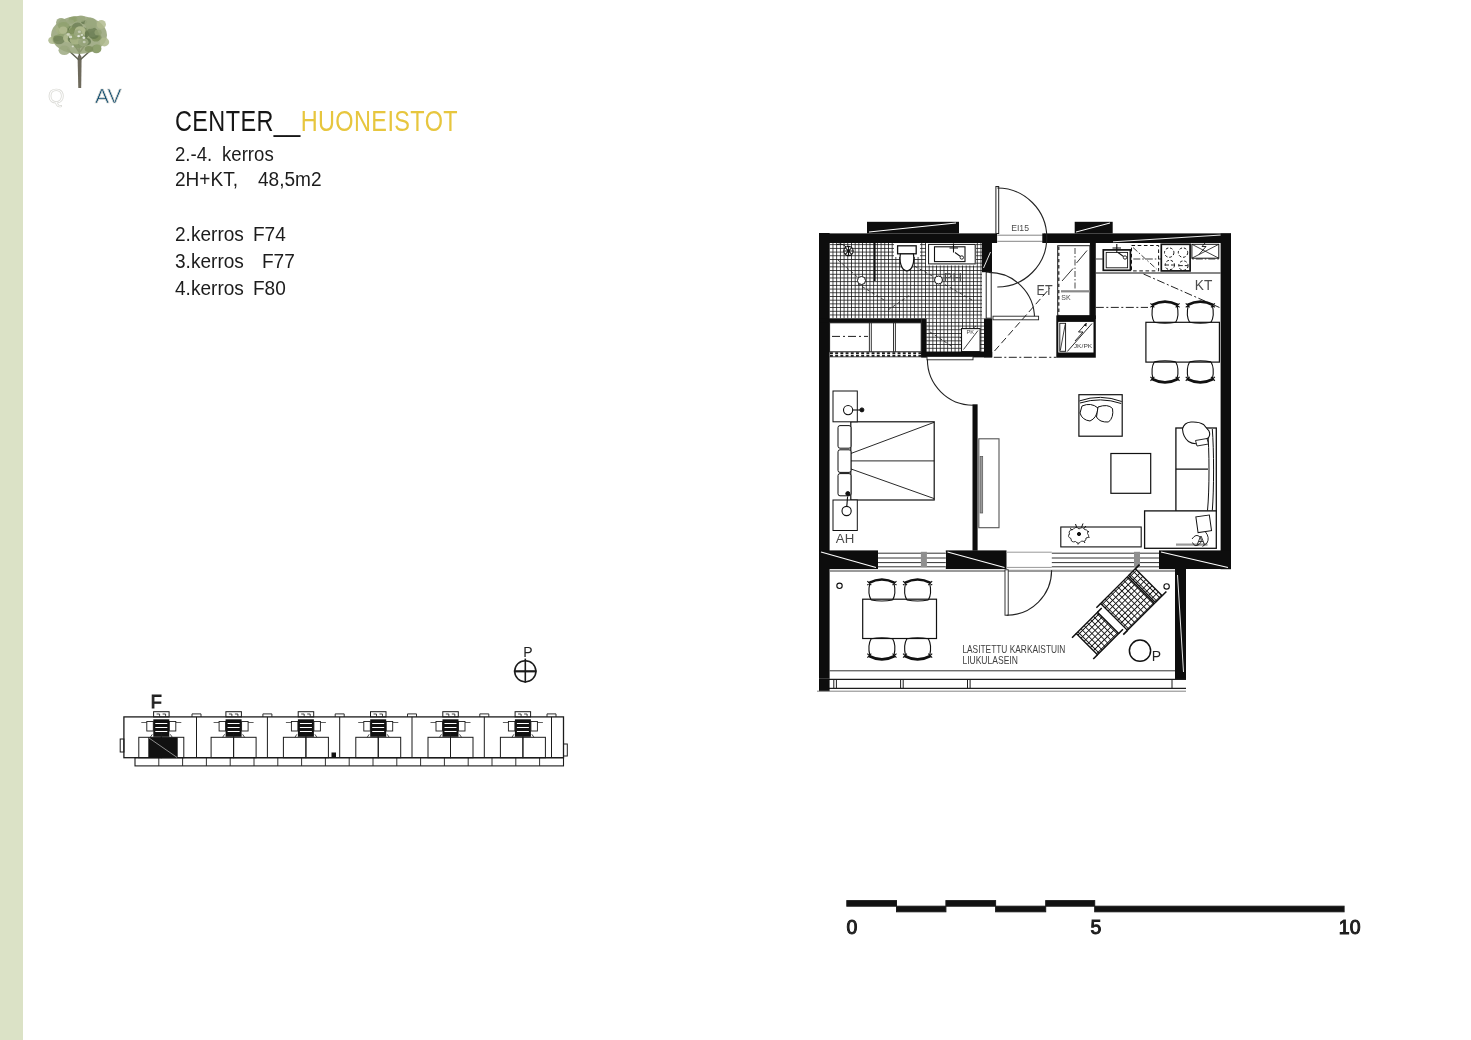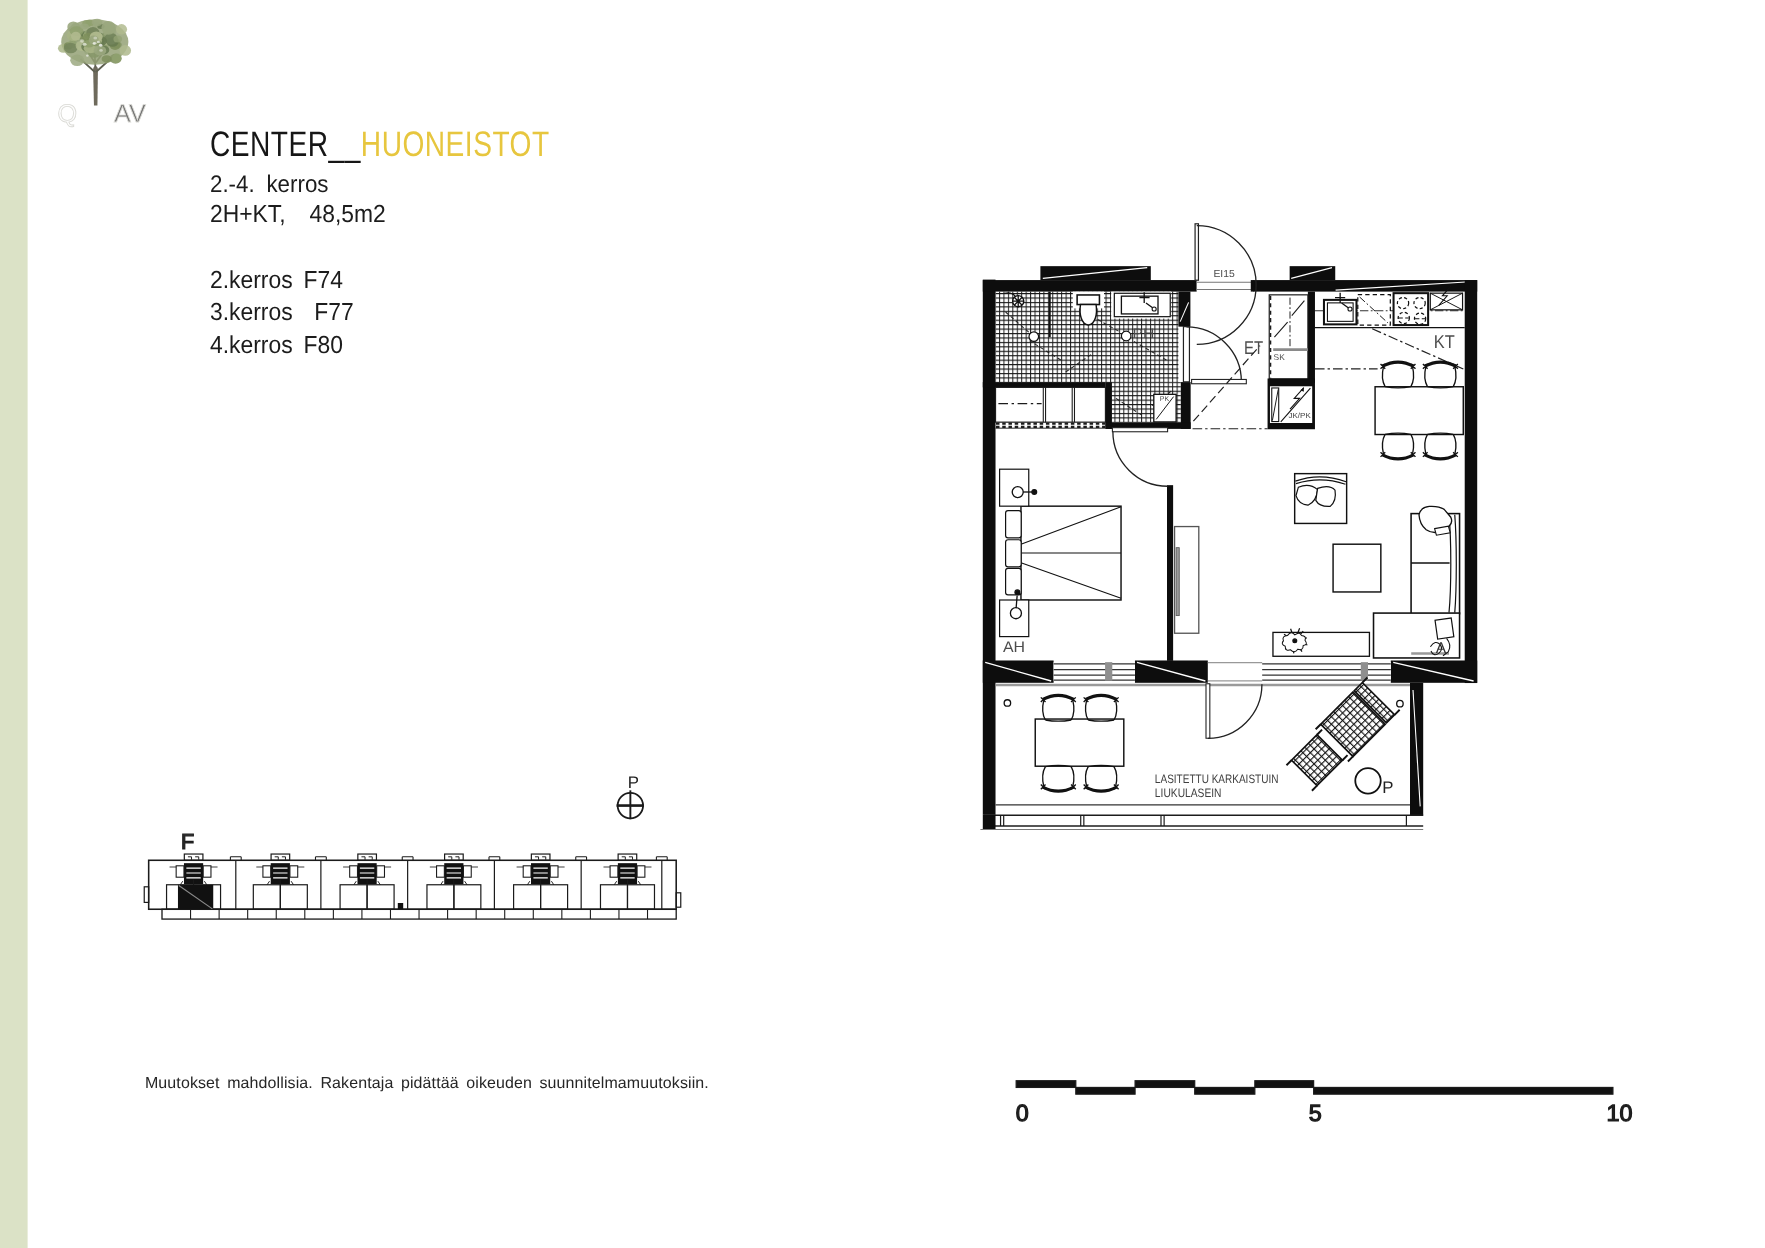--- a/index.html
+++ b/index.html
@@ -105,31 +105,30 @@
 <ellipse cx="45.8" cy="29.7" rx="1.4" ry="1.1" fill="#ffffff" opacity="0.51"></ellipse>
 <ellipse cx="46.0" cy="29.7" rx="1.4" ry="1.2" fill="#ffffff" opacity="0.50"></ellipse>
 <ellipse cx="41.4" cy="23.7" rx="1.6" ry="1.3" fill="#ffffff" opacity="0.40"></ellipse>
 <ellipse cx="40.9" cy="28.1" rx="1.5" ry="1.2" fill="#ffffff" opacity="0.48"></ellipse>
 <ellipse cx="30.5" cy="26.2" rx="1.8" ry="1.5" fill="#ffffff" opacity="0.42"></ellipse>
 <ellipse cx="32.5" cy="28.9" rx="1.7" ry="1.3" fill="#ffffff" opacity="0.59"></ellipse>
 </g>
     </svg>
 
 <div class="abs" style="left:48px;top:84px;font-size:21px;color:#fdfdfd;-webkit-text-stroke:0.7px #d9d9d4;">Q</div>
-<div class="abs" style="left:95px;top:84px;font-size:21px;color:#737373;-webkit-text-stroke:0.7px #d9d9d4;">AV</div>
+<div class="abs" style="left:95px;top:84px;font-size:21px;color:#0c4a6e;-webkit-text-stroke:0.7px #d9d9d4;">AV</div>
 
 <div class="abs" style="left:175px;top:103.5px;font-size:29.5px;color:#161616;transform:scaleX(0.795);transform-origin:left top;letter-spacing:0.5px;">CENTER__<span style="color:#e7c63e;">HUONEISTOT</span></div>
 
 <div class="abs" style="left:175px;top:142.5px;font-size:20px;color:#1c1c1c;transform:scaleX(0.93);transform-origin:left top;word-spacing:5px;">2.-4. kerros</div>
 
 <div class="abs" style="left:175px;top:166.5px;font-size:20.5px;color:#1c1c1c;transform:scaleX(0.93);transform-origin:left top;word-spacing:5px;">2H+KT,&nbsp; 48,5m2</div>
 
 <div class="abs" style="left:175px;top:219.5px;font-size:20.5px;color:#1c1c1c;line-height:27px;transform:scaleX(0.93);transform-origin:left top;word-spacing:4px;">2.kerros F74<br>3.kerros&nbsp; F77<br>4.kerros F80</div>
 
-<div class="abs" style="left:120.8px;top:895px;font-size:13.3px;color:#262626;word-spacing:2.5px;letter-spacing:0.1px;">Muutokset mahdollisia. Rakentaja pidättää oikeuden suunnitelmamuutoksiin.</div>
 <svg class="abs" style="left:0;top:0;" width="1471" height="1040" viewBox="0 0 1471 1040">
 <defs>
 <pattern id="ht" width="3.7" height="3.7" patternUnits="userSpaceOnUse">
 <rect width="3.7" height="3.7" fill="#fff"></rect>
 <path d="M0,0.45 H3.7 M0.45,0 V3.7" stroke="#161616" stroke-width="0.8"></path>
 </pattern>
 <pattern id="ht2" width="4.4" height="4.4" patternUnits="userSpaceOnUse">
 <rect width="4.4" height="4.4" fill="#fff"></rect>
 <path d="M0,0.5 H4.4 M0.5,0 V4.4" stroke="#111" stroke-width="0.9"></path>
 </pattern>

